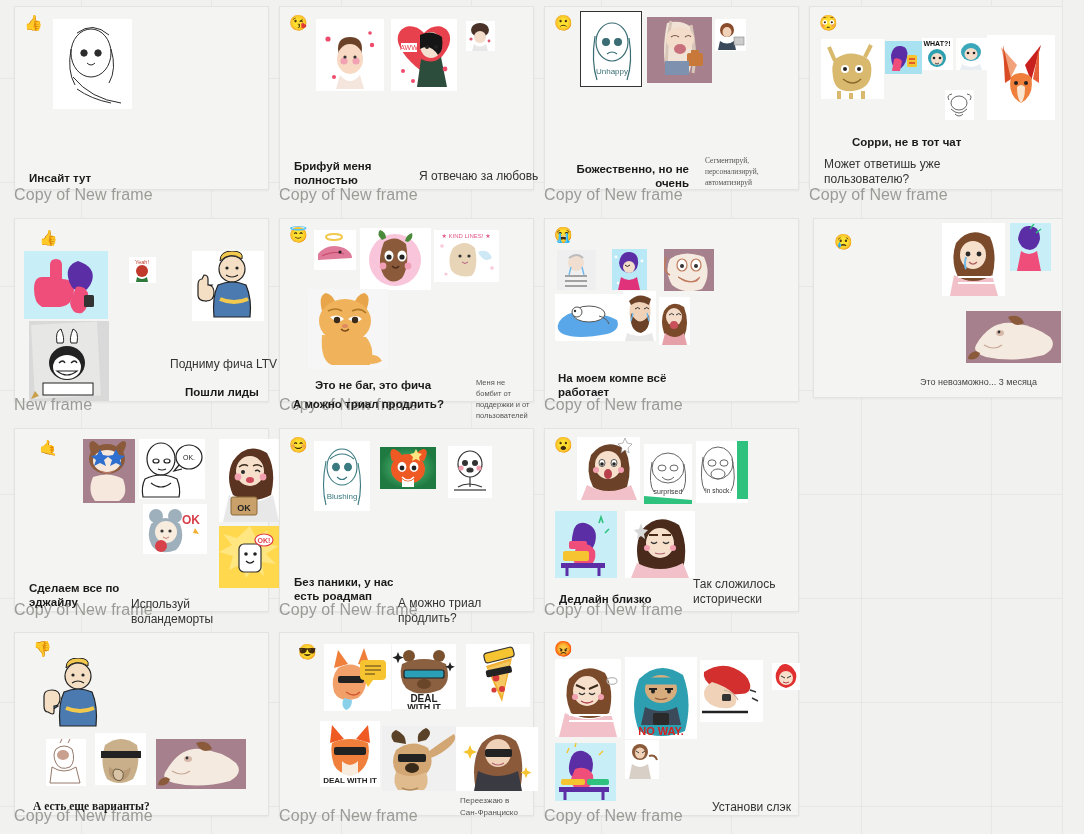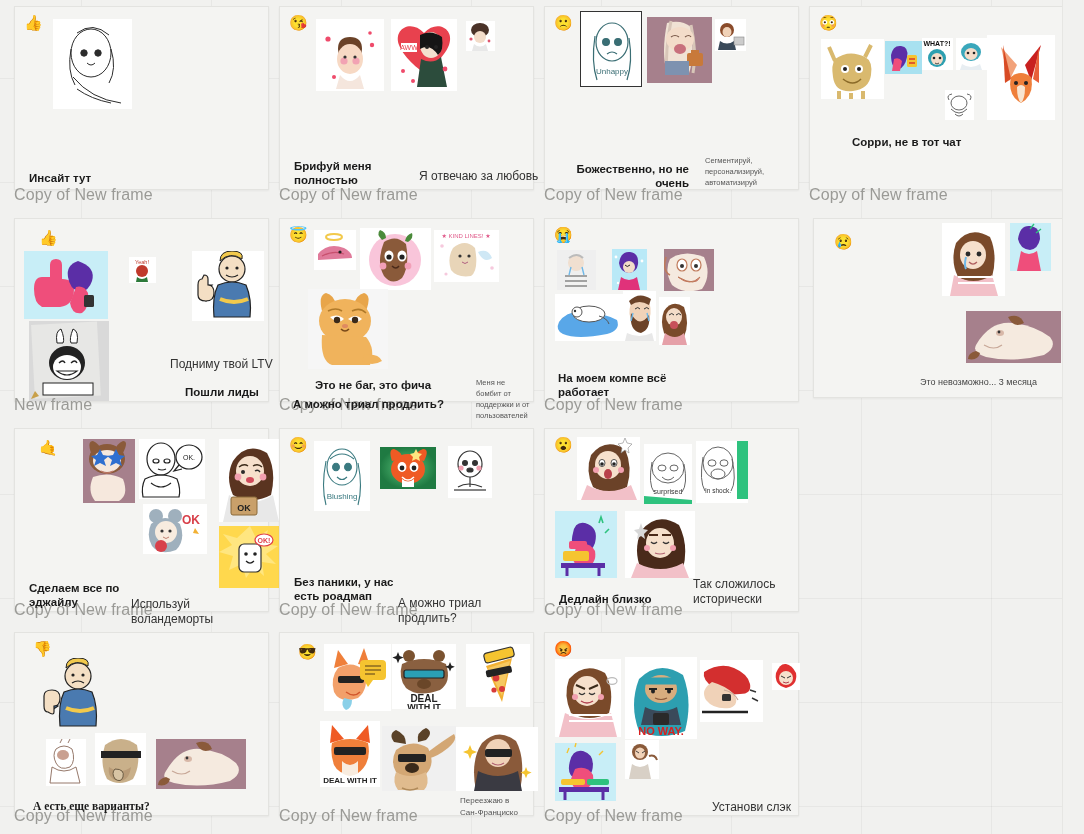--- a/index.html
+++ b/index.html
@@ -190,21 +190,21 @@
 
     <div class="sticker" style="left:170px; top:12px; width:31px; height:32px; background:#ffffff; position:absolute;">
       <svg viewBox="0 0 31 32" width="31" height="32">
           <ellipse cx="12" cy="11" rx="7" ry="7" fill="#8a4b2a"></ellipse>
           <ellipse cx="12" cy="13" rx="4.5" ry="5" fill="#f0d2b8"></ellipse>
           <path d="M5 22 q7 5 14 0 l2 9 h-18z" fill="#3a4a5a"></path>
           <rect x="19" y="18" width="10" height="8" fill="#ccc" stroke="#888" stroke-width="0.6"></rect>
         </svg>
     </div>
     <div class="caption bold" style="left:14px; top:155px; width:130px;text-align:right;">Божественно, но не очень</div>
-    <div class="caption tiny" style="left:160px; top:149px; width:78px;">Сегментируй, персонализируй, автоматизируй</div>
+    <div class="caption tiny" style="left:160px; top:149px; width:78px;font-family:Liberation Serif, serif;">Сегментируй, персонализируй, автоматизируй</div>
   </div>
   <div class="frame-label" style="left:544px; top:186px;">Copy of New frame</div>
 
   <div class="frame" style="left:809px; top:6px; width:255px; height:184px;">
     <span class="emoji-badge" style="left:9px; top:8px;">😳</span>
     <div class="sticker" style="left:11px; top:32px; width:63px; height:60px; background:#ffffff;">
       <svg viewBox="0 0 63 60" width="63" height="60">
           <path d="M14 20 q14 -10 30 -2 q8 4 6 18 q-2 14 -18 16 q-18 2 -20 -14 q-2 -12 2 -18z" fill="#d9b96e"></path>
           <path d="M14 22 L8 8 M44 18 L50 6" stroke="#d9b96e" stroke-width="4" fill="none"></path>
           <circle cx="24" cy="30" r="4" fill="#fff"></circle>
@@ -262,20 +262,21 @@
           <path d="M16 10 L24 44 L18 48z" fill="#d84b24"></path>
           <path d="M54 10 L44 46 L38 30z" fill="#c8201f"></path>
           <path d="M52 12 L46 44 L52 48z" fill="#e8603a"></path>
           <path d="M24 42 q10 -8 20 0 q4 18 -10 26 q-14 -8 -10 -26z" fill="#ef7f3a"></path>
           <path d="M30 52 q4 -4 8 0 q0 12 -4 16 q-4 -4 -4 -16z" fill="#f8e4cf"></path>
           <circle cx="29" cy="48" r="2" fill="#222"></circle>
           <circle cx="39" cy="48" r="2" fill="#222"></circle>
         </svg>
     </div>
     <div class="caption bold" style="left:14px; top:128px; width:160px;margin-left:28px;">Сорри, не в тот чат</div>
+    <div class="caption reg" style="left:14px; top:150px; width:150px;">Может ответишь уже пользователю?</div>
   </div>
   <div class="frame-label" style="left:809px; top:186px;">Copy of New frame</div>
 
   <div class="frame" style="left:14px; top:218px; width:255px; height:184px;">
     <span class="emoji-badge" style="left:24px; top:11px;">👍</span>
     <div class="sticker" style="left:9px; top:32px; width:84px; height:68px; background:#c8eef7;">
       <svg viewBox="0 0 84 68" width="84" height="68">
           <path d="M10 38 q0 -12 8 -12 l8 0 l0 -12 q0 -6 6 -6 q6 0 6 6 l0 14 q12 0 12 10 q0 16 -14 18 l-18 0 q-8 -4 -8 -18z" fill="#ef4e7b"></path>
           <path d="M54 10 q-12 4 -10 16 q2 12 10 14 q10 2 14 -10 q4 -14 -14 -20z" fill="#5b2ea6"></path>
           <path d="M52 36 q8 -2 12 6 q2 14 -6 20 q-10 2 -12 -10z" fill="#ef4e7b"></path>
@@ -308,21 +309,21 @@
           <ellipse cx="38" cy="42" rx="18" ry="17" fill="#222"></ellipse>
           <ellipse cx="38" cy="46" rx="14" ry="12" fill="#fff"></ellipse>
           <path d="M28 22 q-2 -12 4 -14 q4 10 2 14z" fill="#fff" stroke="#222" stroke-width="1"></path>
           <path d="M48 22 q2 -12 -4 -14 q-4 10 -2 14z" fill="#fff" stroke="#222" stroke-width="1"></path>
           <path d="M30 42 q4 -4 6 0 M42 42 q4 -4 6 0" stroke="#222" fill="none" stroke-width="1.4"></path>
           <path d="M28 50 q10 8 20 0 z" fill="#fff" stroke="#222" stroke-width="1.2"></path>
           <rect x="14" y="62" width="50" height="12" fill="#fff" stroke="#222" stroke-width="1"></rect>
           <path d="M6 70 l-4 8 l8 -3z" fill="#c8a04a"></path>
         </svg>
     </div>
-    <div class="caption reg" style="left:155px; top:138px; width:110px;">Подниму твой LTV</div>
+    <div class="caption reg" style="left:155px; top:138px; width:110px;">Подниму фича LTV</div>
     <div class="caption bold" style="left:170px; top:166px; width:110px;">Пошли лиды</div>
   </div>
   <div class="frame-label" style="left:14px; top:396px;">New frame</div>
 
   <div class="frame" style="left:279px; top:218px; width:255px; height:184px;">
     <span class="emoji-badge" style="left:9px; top:8px;">😇</span>
     <div class="sticker" style="left:34px; top:11px; width:42px; height:40px; background:#ffffff;">
       <svg viewBox="0 0 42 40" width="42" height="40">
           <ellipse cx="20" cy="7" rx="8" ry="3" fill="none" stroke="#f2c94c" stroke-width="2"></ellipse>
           <path d="M4 24 q10 -12 26 -6 q8 4 8 10 l-34 2z" fill="#e07a9a"></path>

